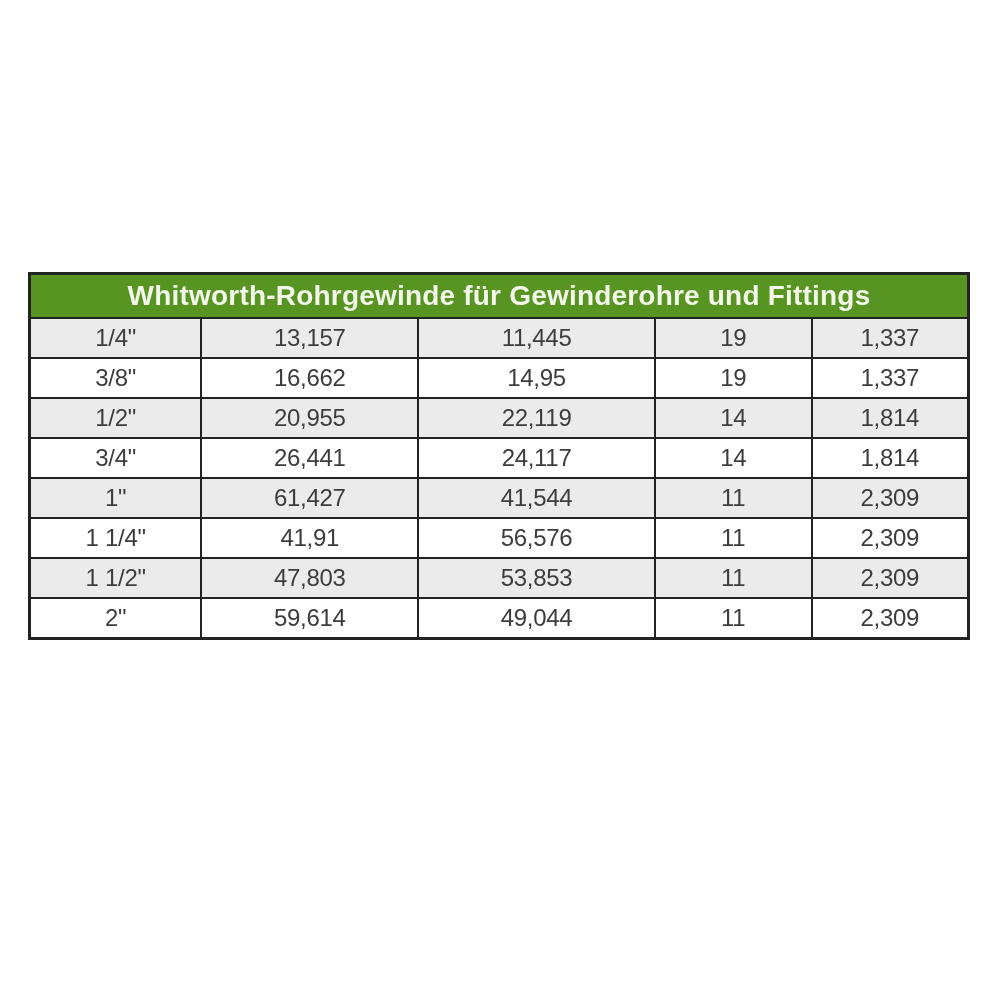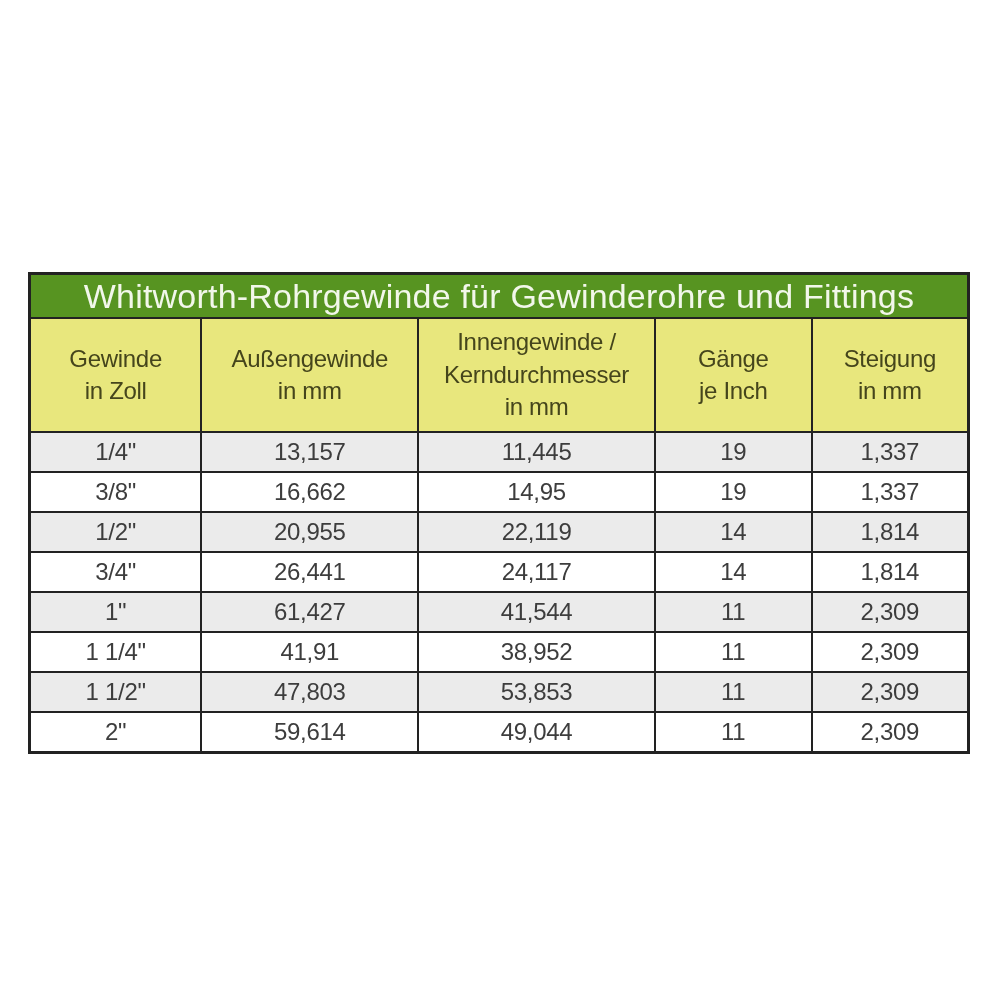--- a/index.html
+++ b/index.html
@@ -28,22 +28,22 @@
   table.thread-table td {
     border: 2px solid var(--border-color, #222222);
     text-align: center;
     vertical-align: middle;
     overflow: hidden;
   }
   th.title-cell {
     height: 40px;
     background: var(--title-bg, #579421);
     color: var(--title-text, #f2f7ea);
-    font-size: 34px;
-    font-weight: 400;
+    font-size: 28px;
+    font-weight: 700;
     letter-spacing: 0.2px;
   }
   tr.header-row th {
     height: 110px;
     background: var(--header-bg, #e8e77d);
     color: var(--header-text, #45451c);
     font-size: 24px;
     font-weight: 400;
     white-space: pre-line;
     line-height: 1.35;
@@ -66,33 +66,20 @@
     <colgroup>
       <col style="width:18.3%">
       <col style="width:23.1%">
       <col style="width:25.2%">
       <col style="width:16.7%">
       <col style="width:16.7%">
     </colgroup>
     <thead>
       <tr>
         <th colspan="5" class="title-cell">Whitworth-Rohrgewinde für Gewinderohre und Fittings</th>
-      </tr>
-      <tr class="header-row">
-        <th>Gewinde
-in Zoll</th>
-        <th>Außengewinde
-in mm</th>
-        <th>Innengewinde /
-Kerndurchmesser
-in mm</th>
-        <th>Gänge
-je Inch</th>
-        <th>Steigung
-in mm</th>
       </tr>
     </thead>
     <tbody id="table-body">
         <tr>
           <td>1/4"</td>
           <td>13,157</td>
           <td>11,445</td>
           <td>19</td>
           <td>1,337</td>
         </tr>
@@ -120,21 +107,21 @@
         <tr>
           <td>1"</td>
           <td>61,427</td>
           <td>41,544</td>
           <td>11</td>
           <td>2,309</td>
         </tr>
         <tr>
           <td>1 1/4"</td>
           <td>41,91</td>
-          <td>38,952</td>
+          <td>56,576</td>
           <td>11</td>
           <td>2,309</td>
         </tr>
         <tr>
           <td>1 1/2"</td>
           <td>47,803</td>
           <td>53,853</td>
           <td>11</td>
           <td>2,309</td>
         </tr>

